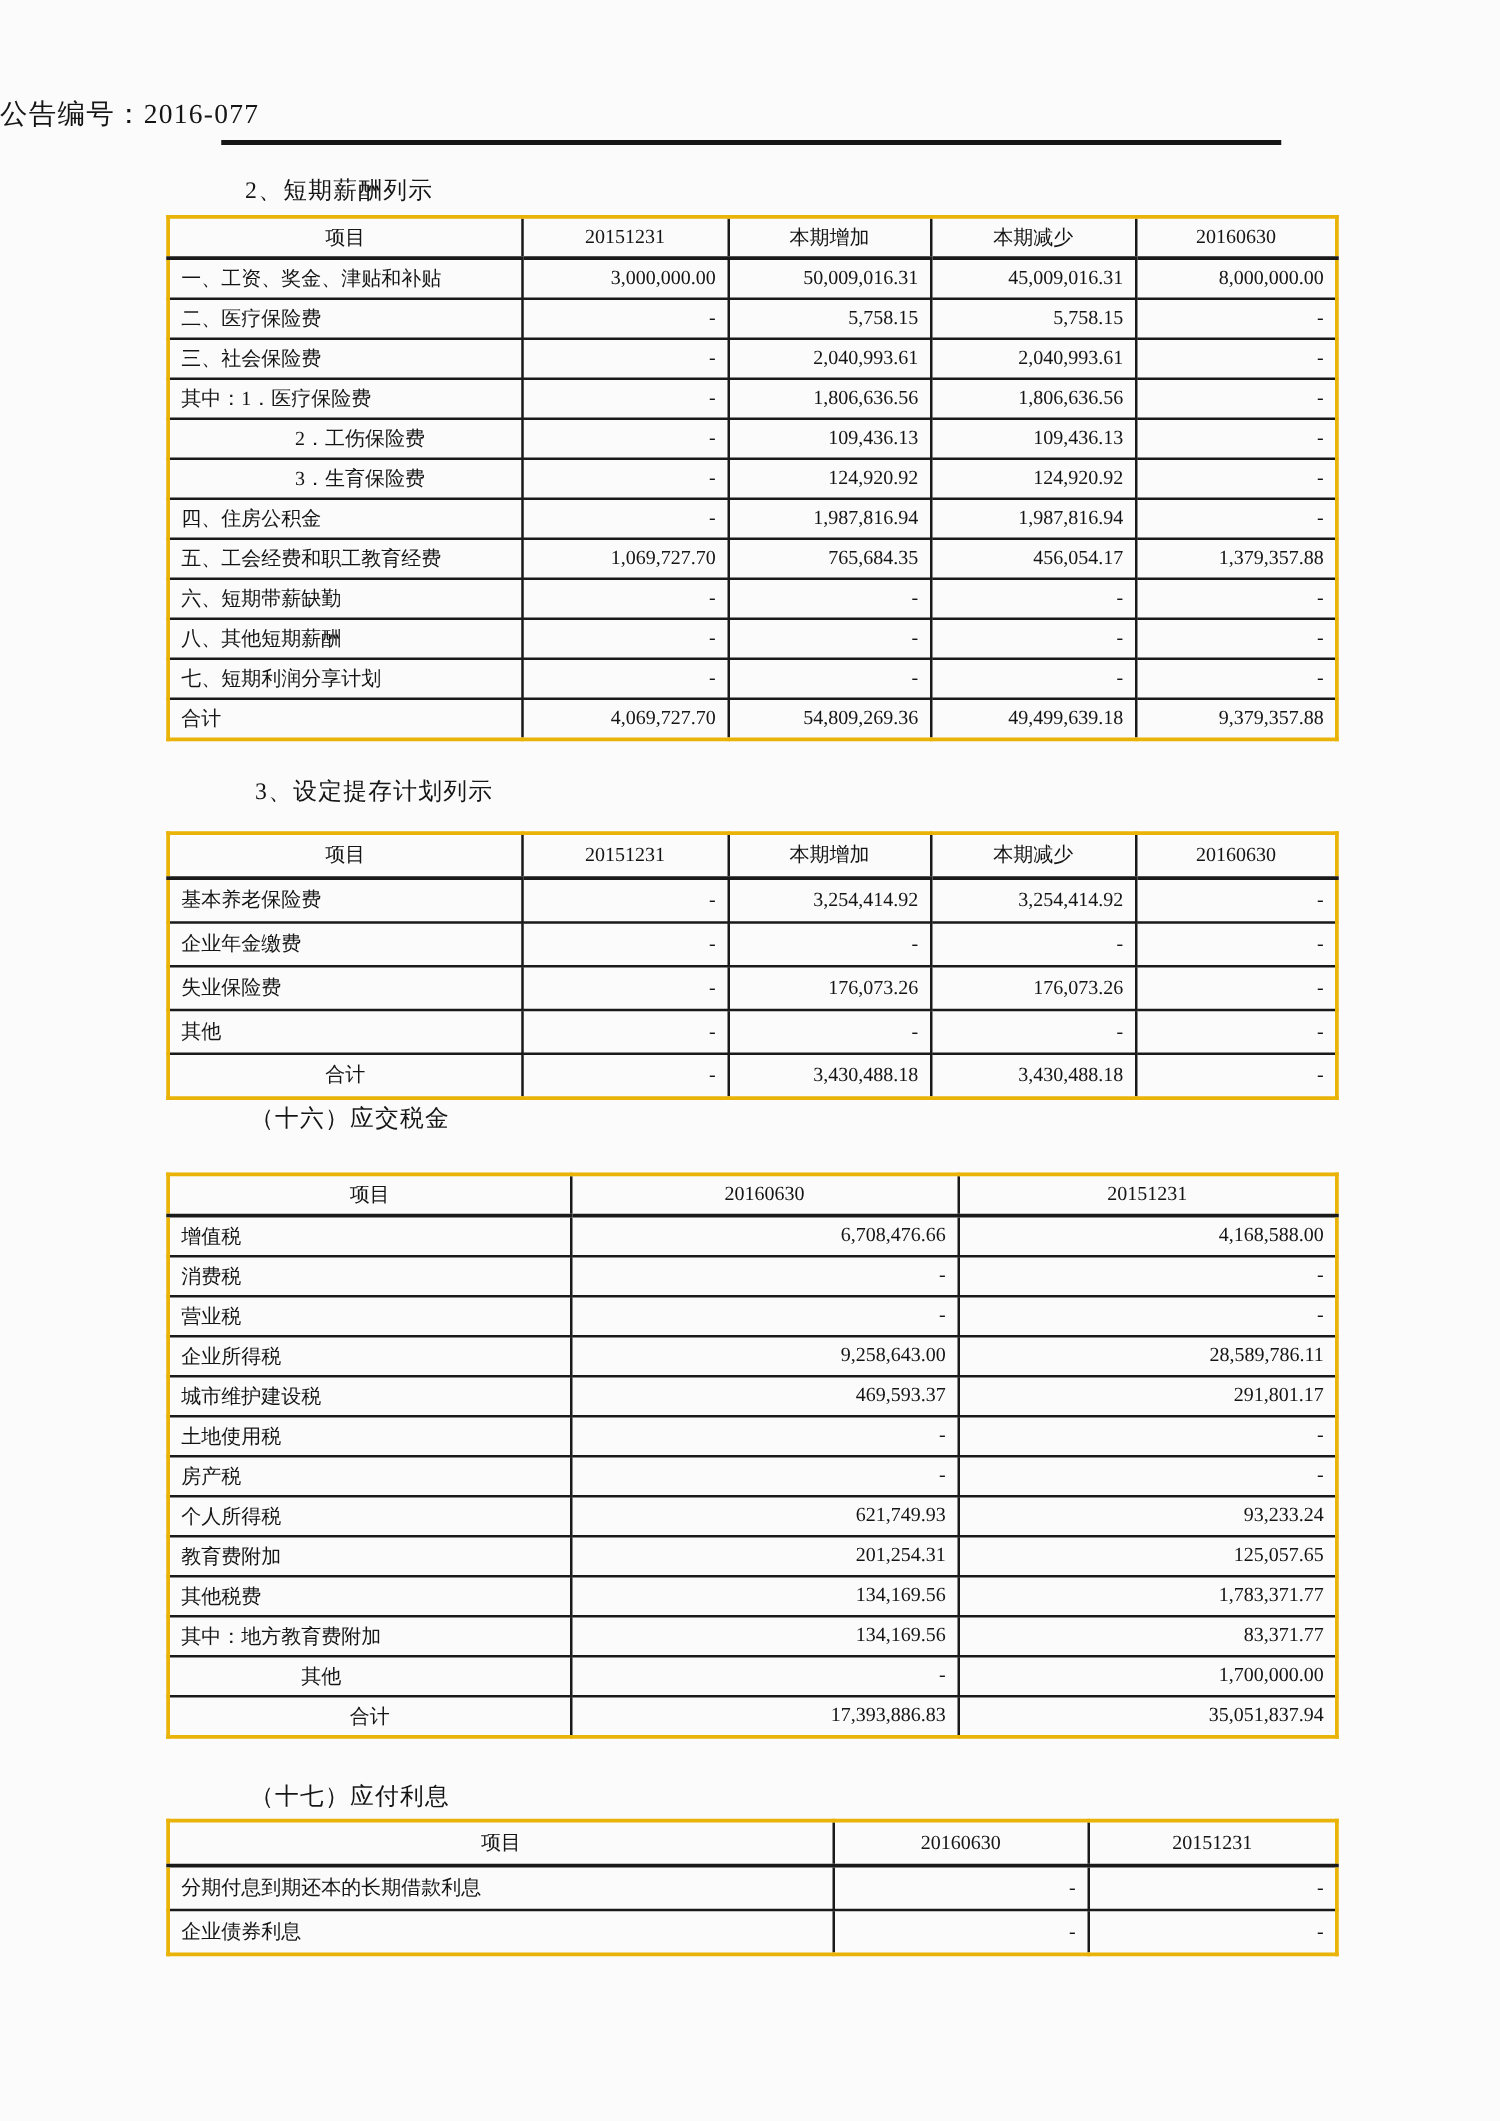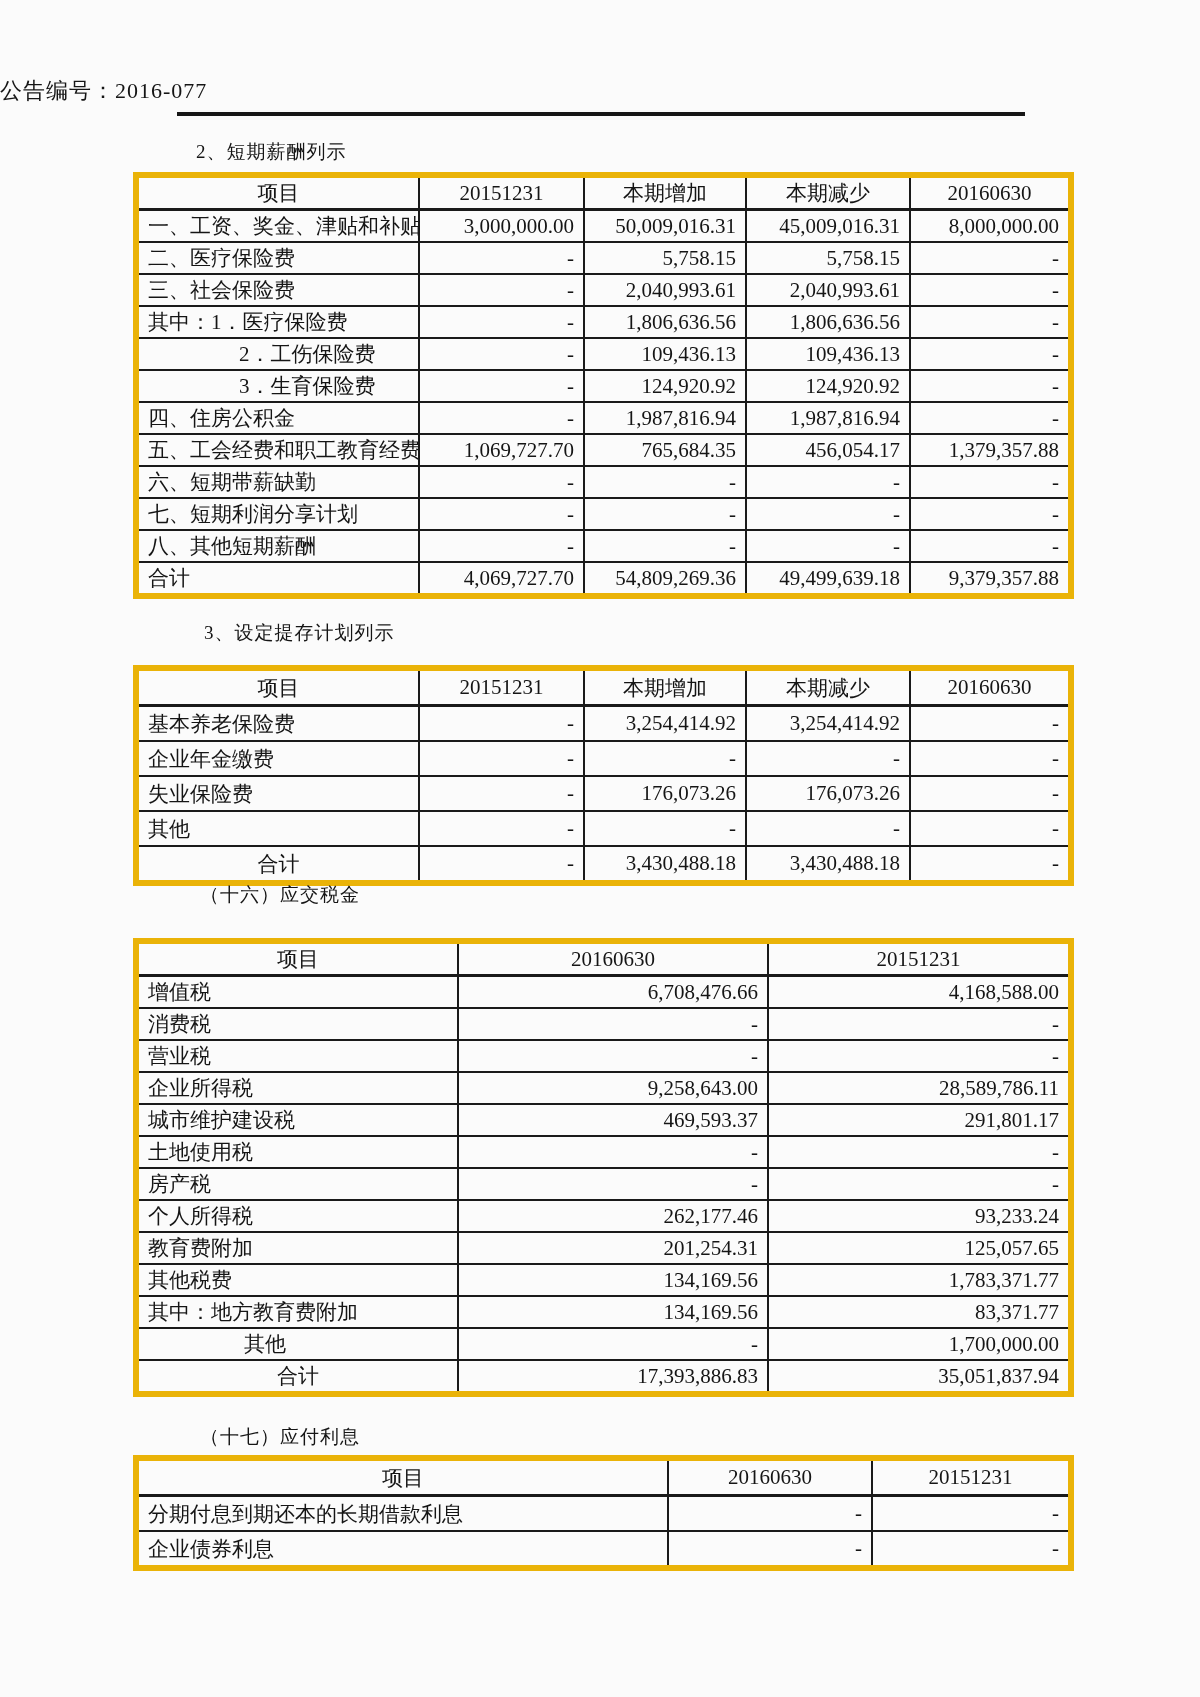--- a/index.html
+++ b/index.html
@@ -25,22 +25,22 @@
   .sec-title{
     position:absolute;font-size:19px;white-space:nowrap;letter-spacing:1px;margin-left:28px;
   }
   #t-short-title{left:168px;top:139px;}
   #t-defined-title{left:176px;top:620px;}
   #t-tax-title{left:172px;top:882px;}
   #t-interest-title{left:172px;top:1424px;}
 
   table{
     position:absolute;border-collapse:collapse;table-layout:fixed;
-    font-size:21px;background:transparent;
-    border:6px solid #eab308;
+    font-size:16px;background:transparent;
+    border:3px solid #eab308;
   }
   #table-0{left:133px;top:172px;width:935px;}
   #table-1{left:133px;top:665px;width:935px;}
   #table-2{left:133px;top:938px;width:935px;}
   #table-3{left:133px;top:1455px;width:935px;}
 
   th,td{
     border:2px solid #1a1a1a;
     height:30px;
     padding:0 9px;
@@ -140,28 +140,28 @@
           <td class="num">1,379,357.88</td>
         </tr>
         <tr>
           <td class="lab">六、短期带薪缺勤</td>
           <td class="num">-</td>
           <td class="num">-</td>
           <td class="num">-</td>
           <td class="num">-</td>
         </tr>
         <tr>
+          <td class="lab">八、其他短期薪酬</td>
+          <td class="num">-</td>
+          <td class="num">-</td>
+          <td class="num">-</td>
+          <td class="num">-</td>
+        </tr>
+        <tr>
           <td class="lab">七、短期利润分享计划</td>
-          <td class="num">-</td>
-          <td class="num">-</td>
-          <td class="num">-</td>
-          <td class="num">-</td>
-        </tr>
-        <tr>
-          <td class="lab">八、其他短期薪酬</td>
           <td class="num">-</td>
           <td class="num">-</td>
           <td class="num">-</td>
           <td class="num">-</td>
         </tr>
         <tr>
           <td class="lab">合计</td>
           <td class="num">4,069,727.70</td>
           <td class="num">54,809,269.36</td>
           <td class="num">49,499,639.18</td>
@@ -272,21 +272,21 @@
           <td class="num">-</td>
           <td class="num">-</td>
         </tr>
         <tr>
           <td class="lab">房产税</td>
           <td class="num">-</td>
           <td class="num">-</td>
         </tr>
         <tr>
           <td class="lab">个人所得税</td>
-          <td class="num">262,177.46</td>
+          <td class="num">621,749.93</td>
           <td class="num">93,233.24</td>
         </tr>
         <tr>
           <td class="lab">教育费附加</td>
           <td class="num">201,254.31</td>
           <td class="num">125,057.65</td>
         </tr>
         <tr>
           <td class="lab">其他税费</td>
           <td class="num">134,169.56</td>

